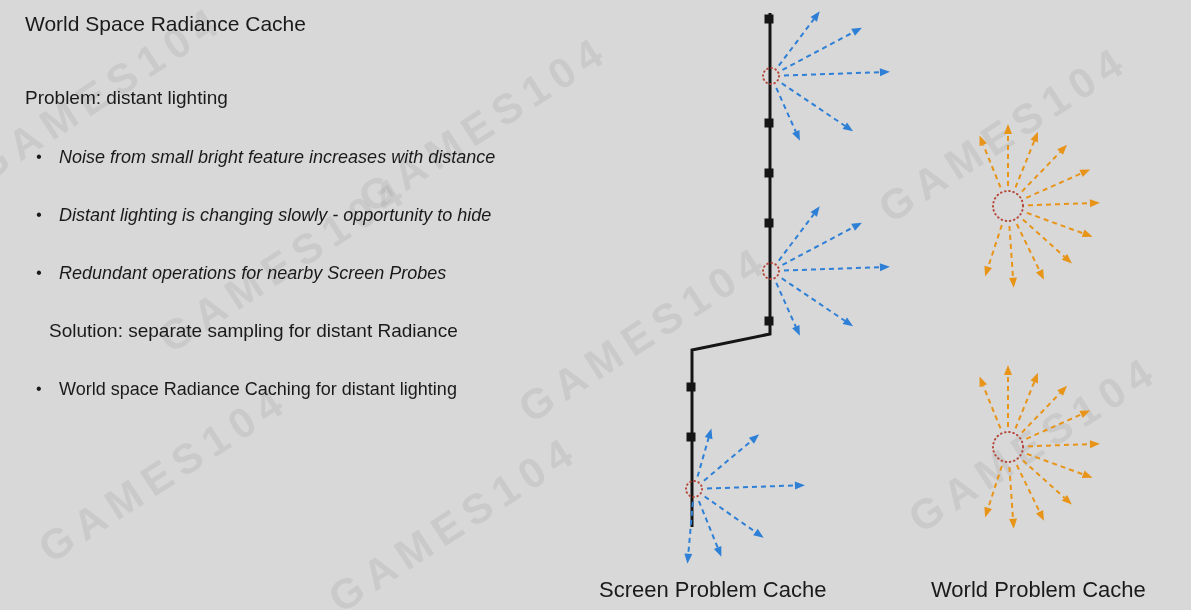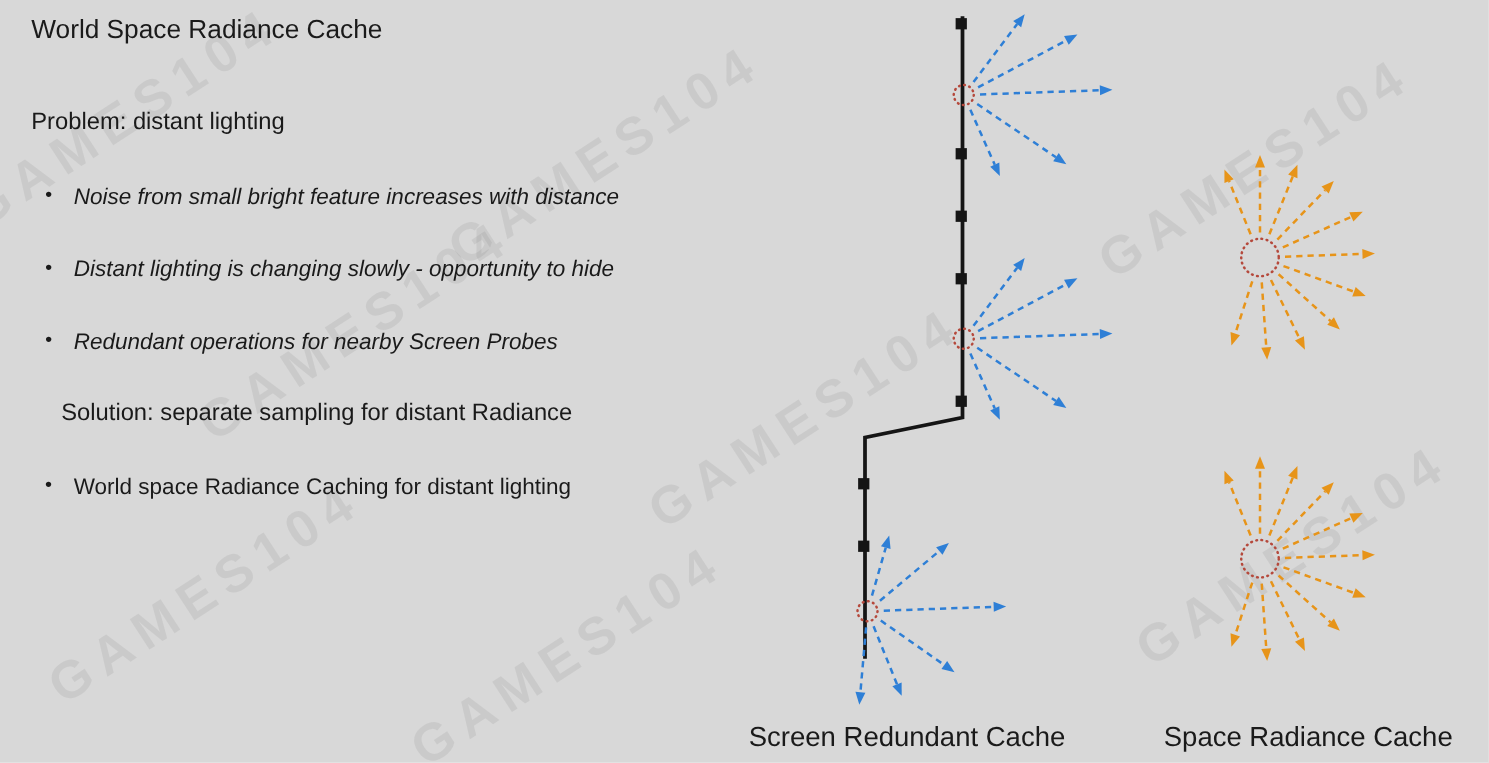--- a/index.html
+++ b/index.html
@@ -198,16 +198,16 @@
       <li>Distant lighting is changing slowly - opportunity to hide</li>
       <li>Redundant operations for nearby Screen Probes</li>
     </ul>
 
     <h2 class="section-heading heading-solution">Solution: separate sampling for distant Radiance</h2>
     <ul class="bullets bullets-solution">
       <li>World space Radiance Caching for distant lighting</li>
     </ul>
   </div>
 
-  <div class="cache-label label-screen">Screen Redundant Cache</div>
-  <div class="cache-label label-world">Space Radiance Cache</div>
+  <div class="cache-label label-screen">Screen Problem Cache</div>
+  <div class="cache-label label-world">World Problem Cache</div>
 
 </div>
 
 </body></html>

